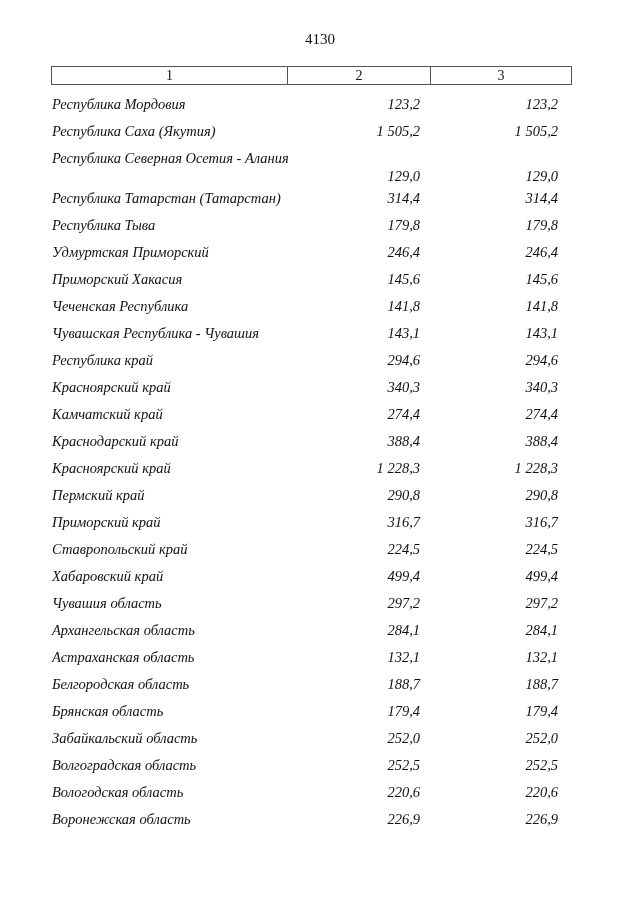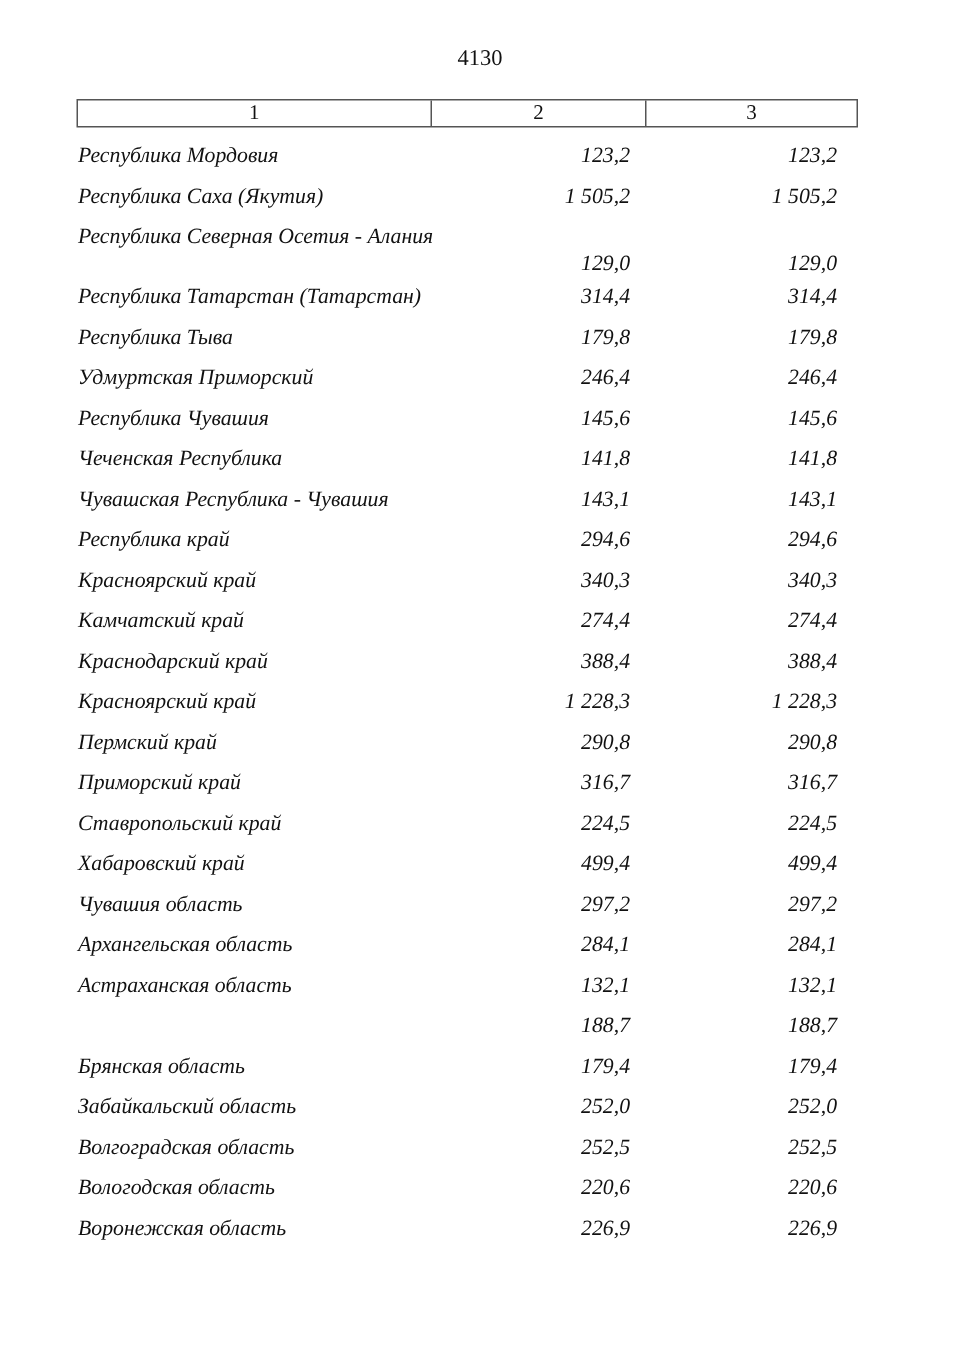--- a/index.html
+++ b/index.html
@@ -75,21 +75,21 @@
       <div class="name">Республика Тыва</div>
       <div class="v v2">179,8</div>
       <div class="v v3">179,8</div>
     </div>
     <div class="row">
       <div class="name">Удмуртская Приморский</div>
       <div class="v v2">246,4</div>
       <div class="v v3">246,4</div>
     </div>
     <div class="row">
-      <div class="name">Республика Чувашия</div>
+      <div class="name">Приморский Хакасия</div>
       <div class="v v2">145,6</div>
       <div class="v v3">145,6</div>
     </div>
     <div class="row">
       <div class="name">Чеченская Республика</div>
       <div class="v v2">141,8</div>
       <div class="v v3">141,8</div>
     </div>
     <div class="row">
       <div class="name">Чувашская Республика - Чувашия</div>
@@ -150,20 +150,21 @@
       <div class="name">Архангельская область</div>
       <div class="v v2">284,1</div>
       <div class="v v3">284,1</div>
     </div>
     <div class="row">
       <div class="name">Астраханская область</div>
       <div class="v v2">132,1</div>
       <div class="v v3">132,1</div>
     </div>
     <div class="row">
+      <div class="name">Белгородская область</div>
       <div class="v v2">188,7</div>
       <div class="v v3">188,7</div>
     </div>
     <div class="row">
       <div class="name">Брянская область</div>
       <div class="v v2">179,4</div>
       <div class="v v3">179,4</div>
     </div>
     <div class="row">
       <div class="name">Забайкальский область</div>

